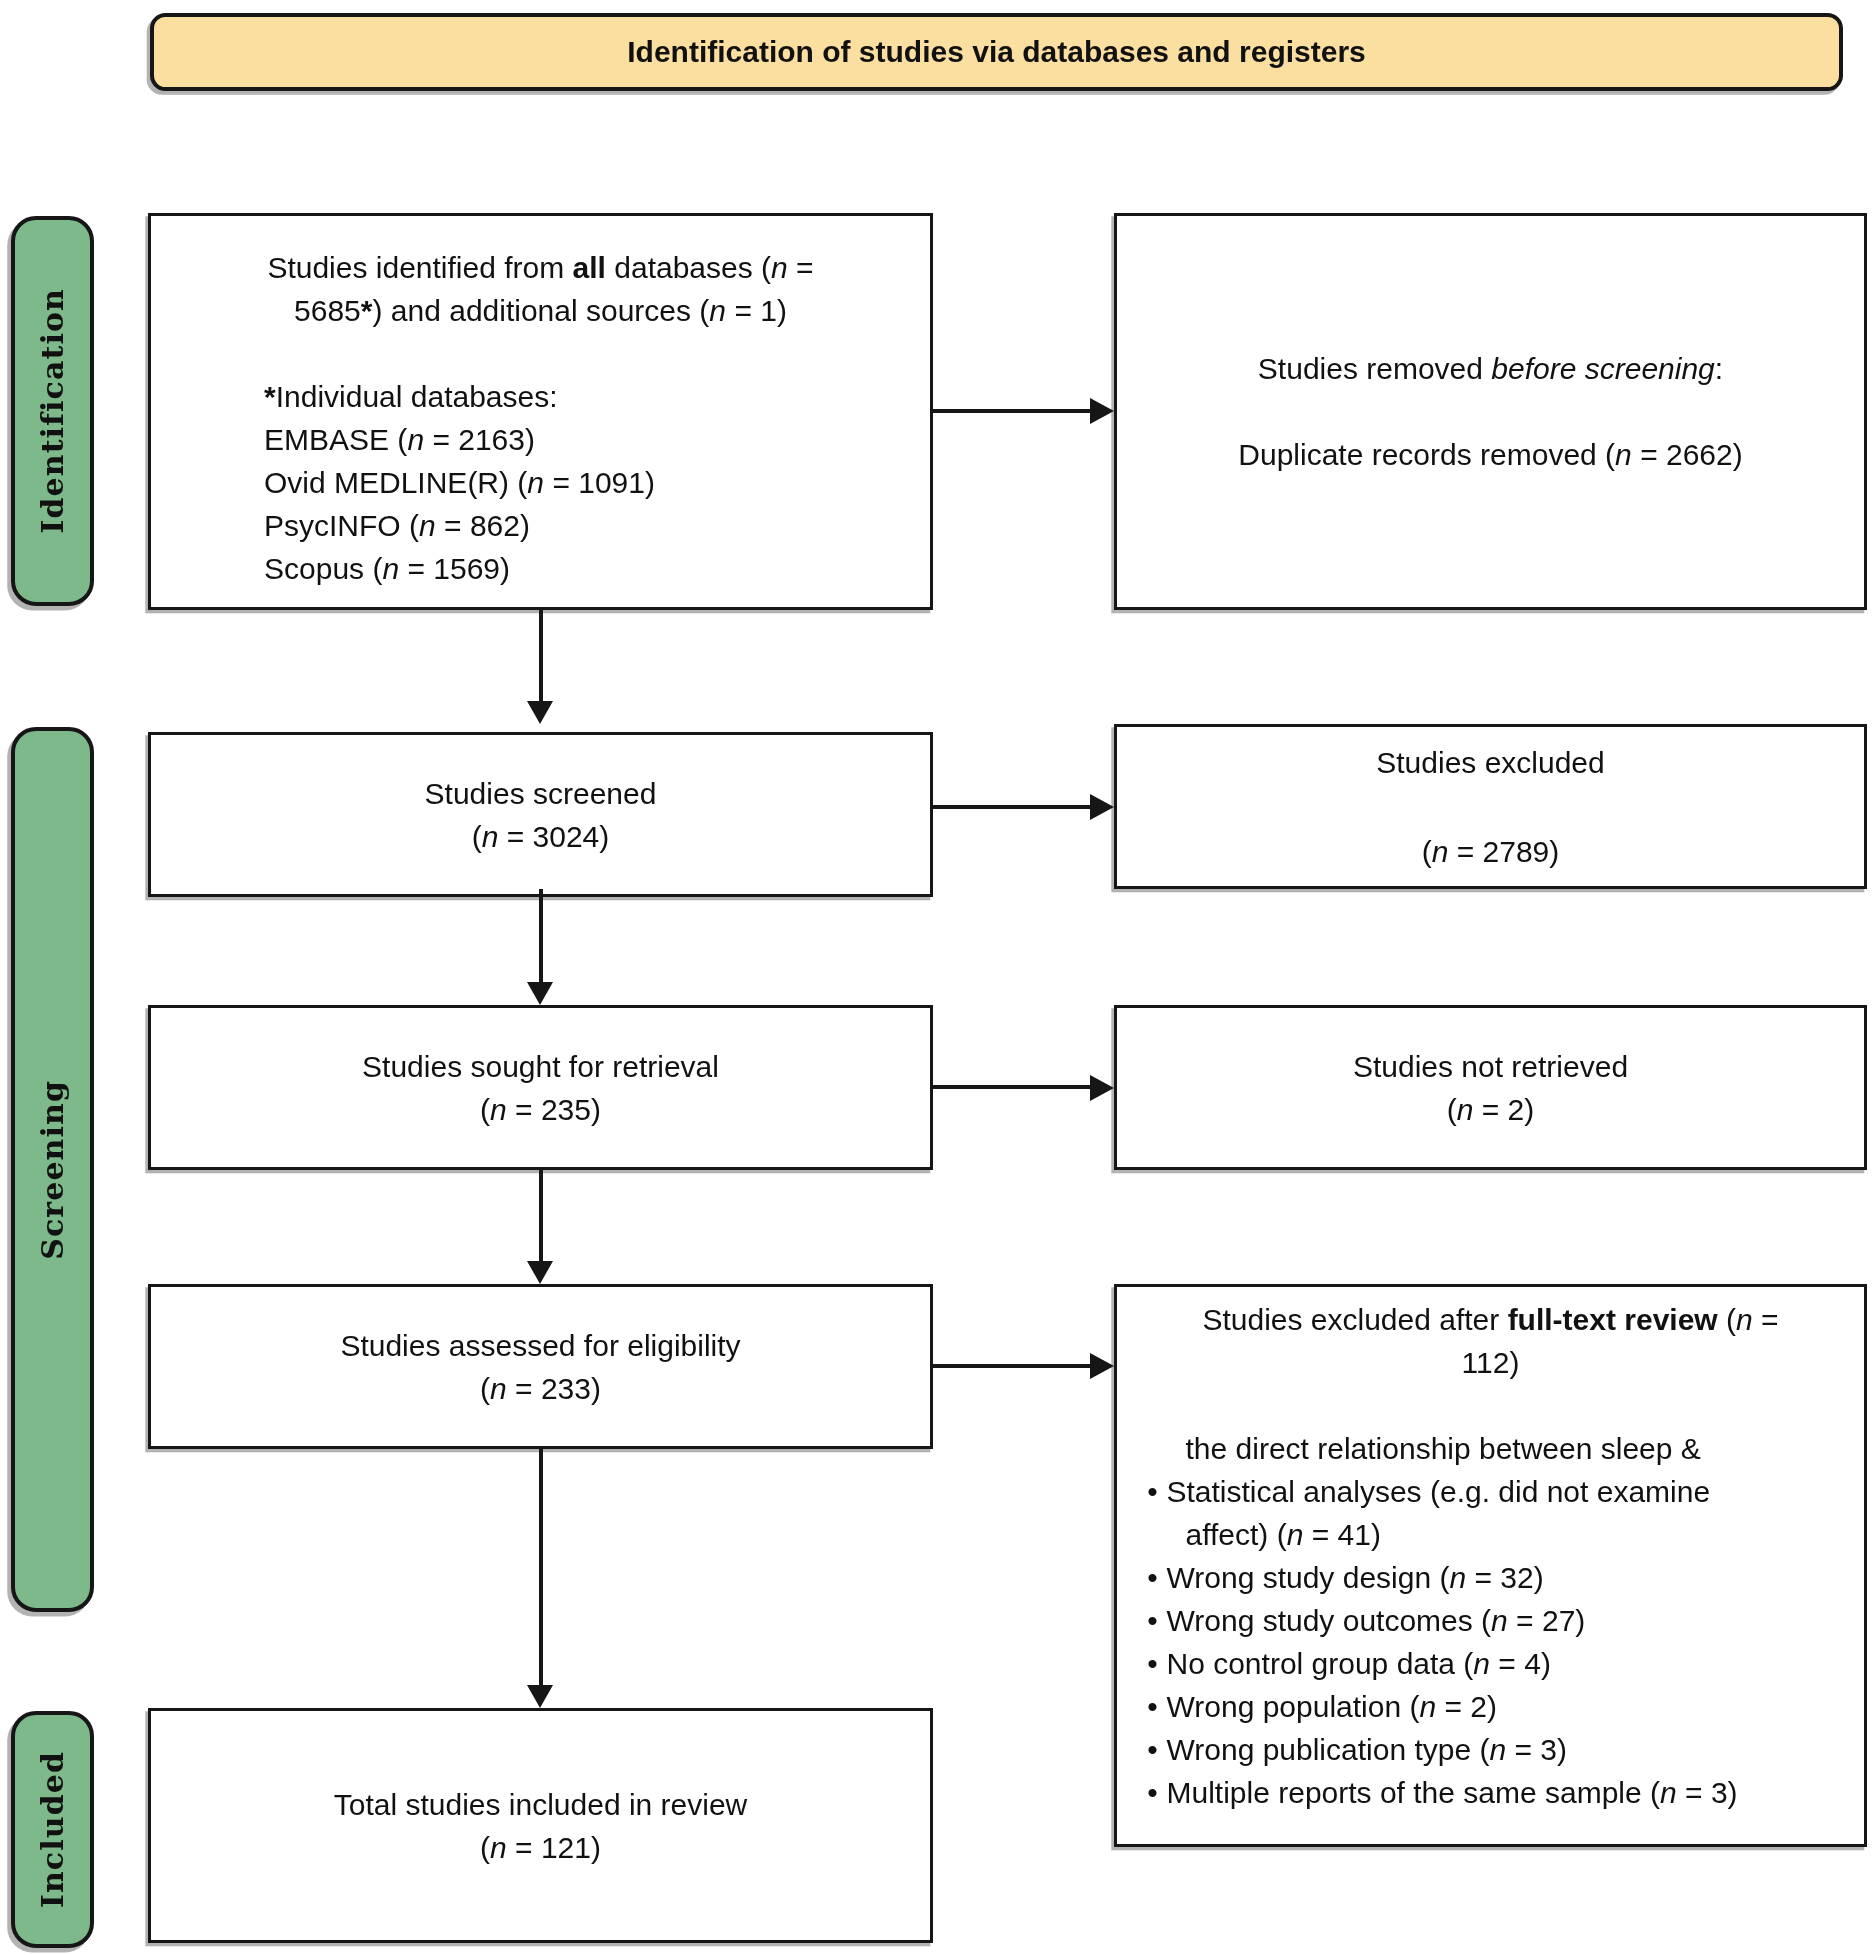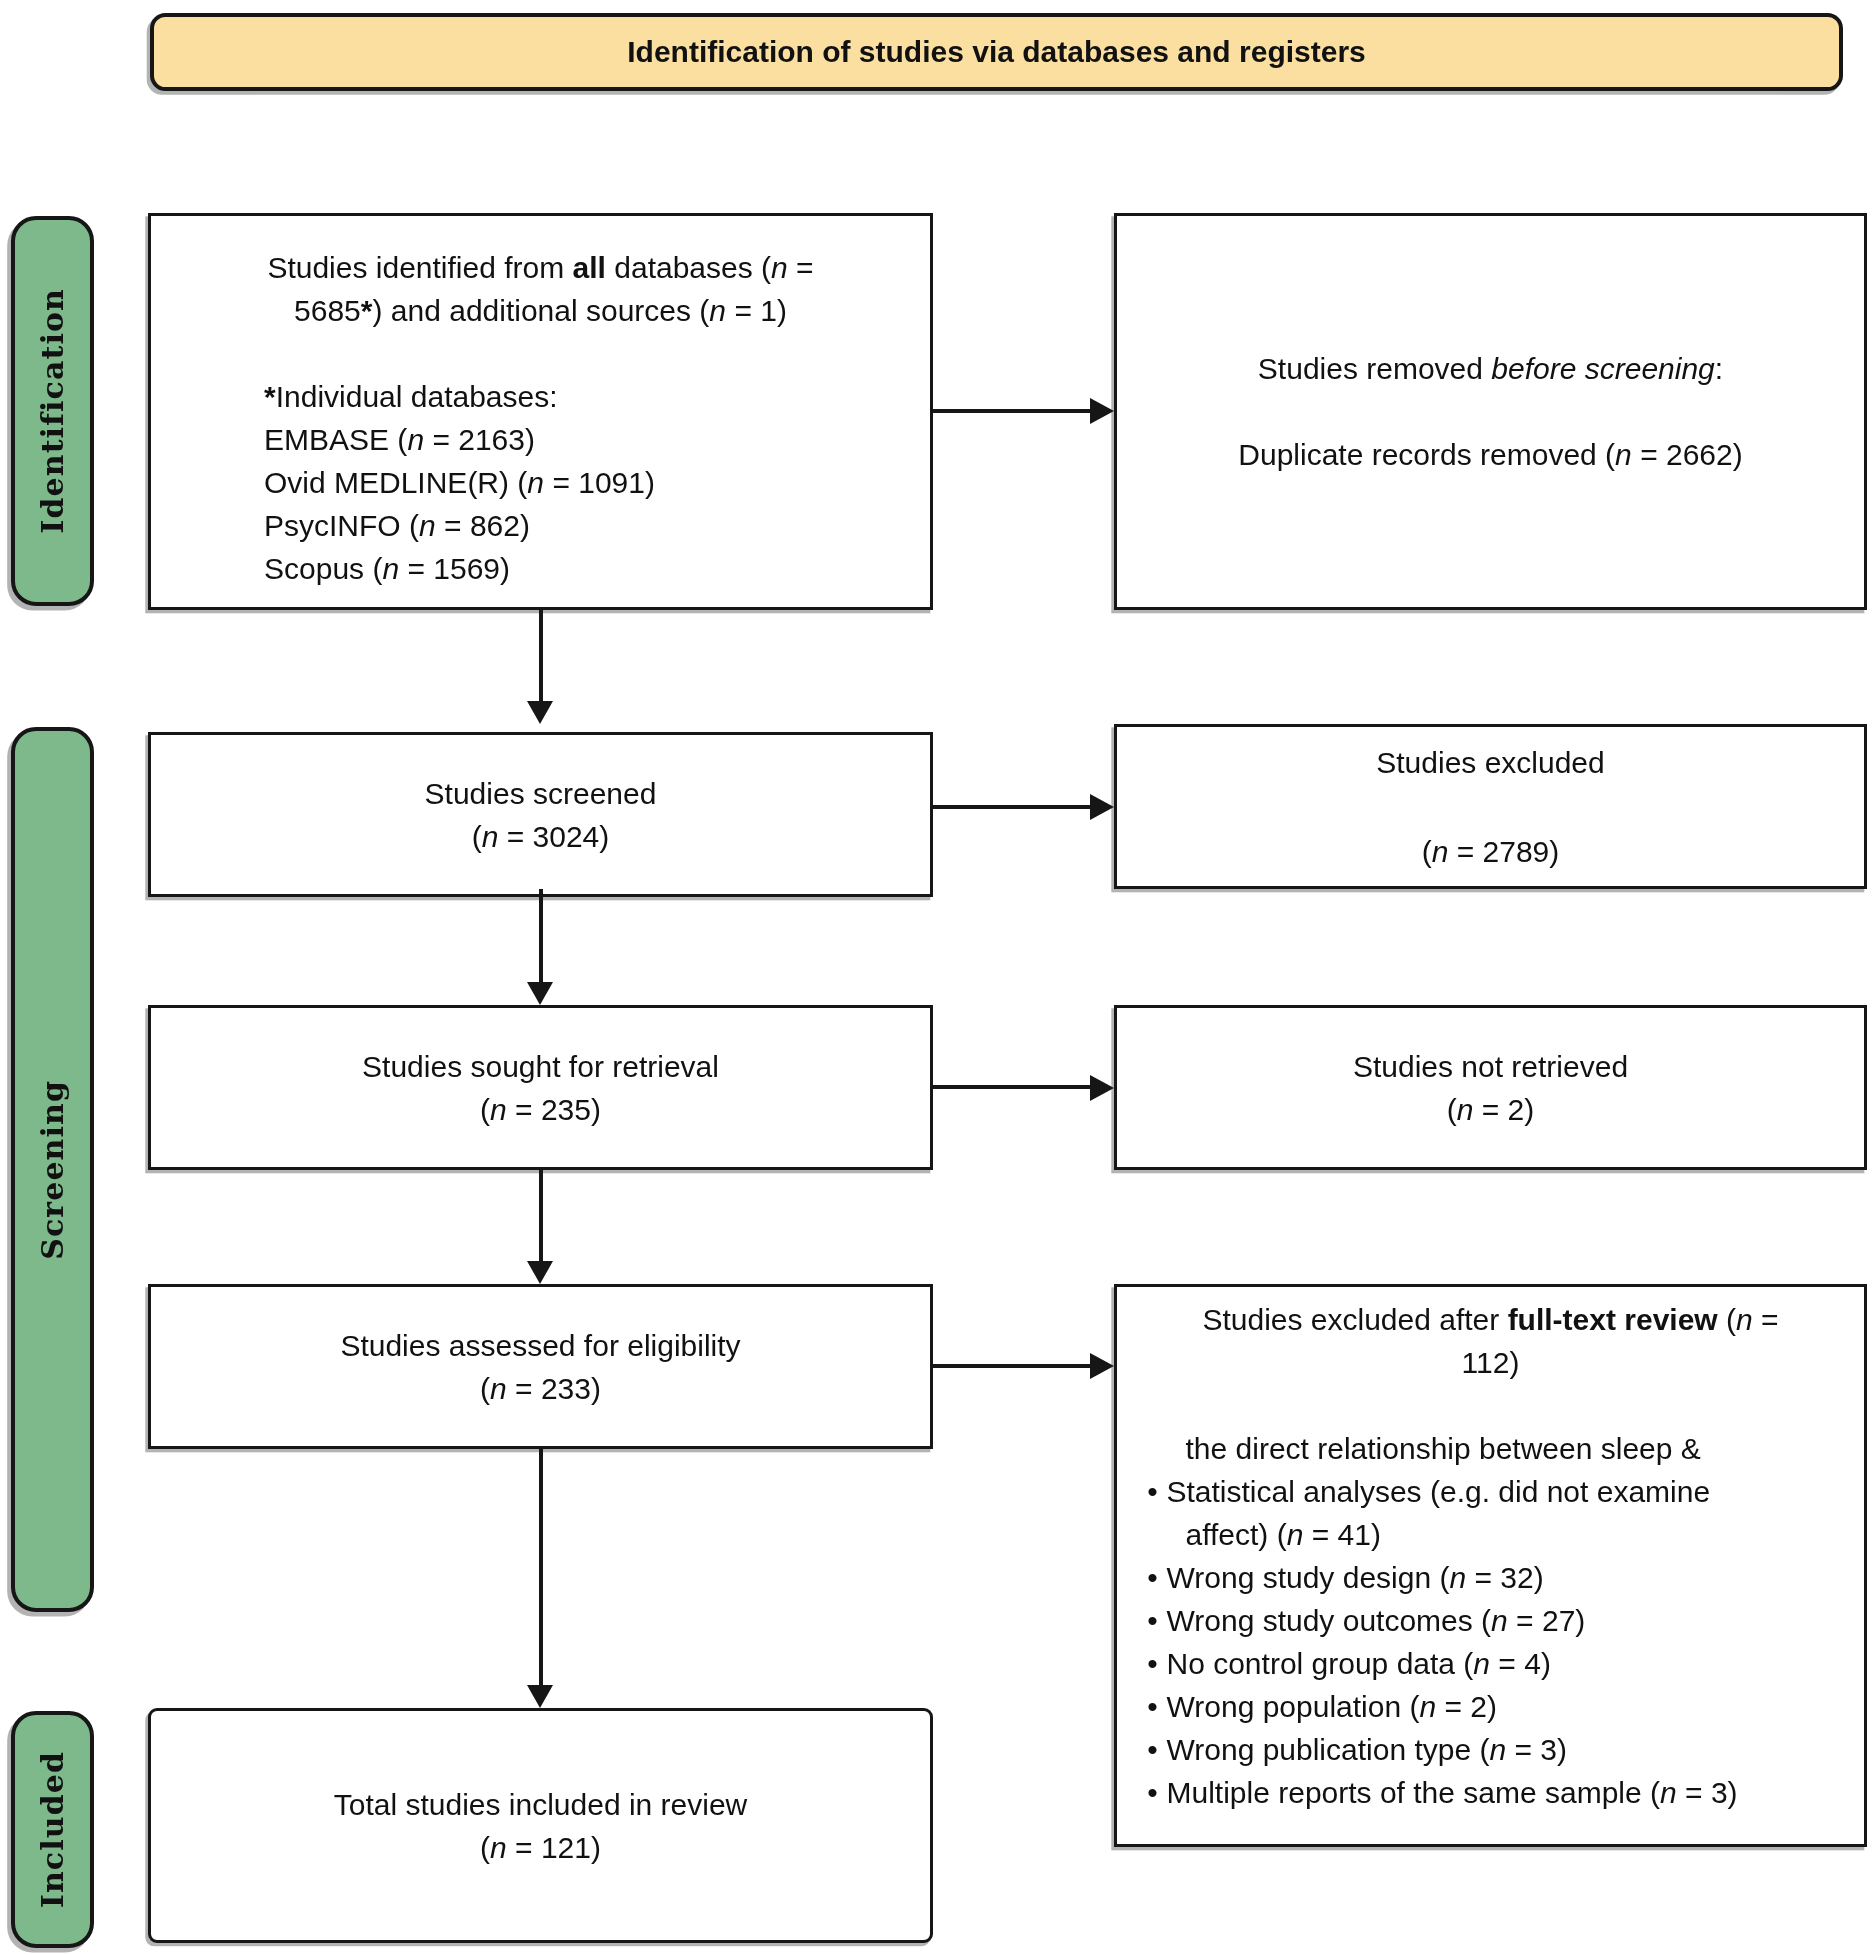--- a/index.html
+++ b/index.html
@@ -95,21 +95,21 @@
   <div class="box vcenter" style="left:148px;top:1005px;width:785px;height:165px;padding:0 33px;">
       <div class="line center"><span>Studies sought for retrieval</span></div>
       <div class="line center"><span>(</span><span class="s-i">n</span><span> = 235)</span></div>
     </div>
 
   <div class="box vcenter" style="left:148px;top:1284px;width:785px;height:165px;padding:0 33px;">
       <div class="line center"><span>Studies assessed for eligibility</span></div>
       <div class="line center"><span>(</span><span class="s-i">n</span><span> = 233)</span></div>
     </div>
 
-  <div class="box vcenter" style="left:148px;top:1708px;width:785px;height:235px;padding:0 17px;border-radius:9px;">
+  <div class="box vcenter" style="left:148px;top:1708px;width:785px;height:235px;padding:0 17px;">
       <div class="line center"><span>Total studies included in review</span></div>
       <div class="line center"><span>(</span><span class="s-i">n</span><span> = 121)</span></div>
     </div>
 
   <div class="box vcenter" style="left:1114px;top:213px;width:753px;height:397px;padding:17px 30px;">
       <div class="line center"><span>Studies removed </span><span class="s-i">before screening</span><span>:</span></div>
       <div class="line blank">&nbsp;</div>
       <div class="line center"><span>Duplicate records removed (</span><span class="s-i">n</span><span> = 2662)</span></div>
     </div>
 

